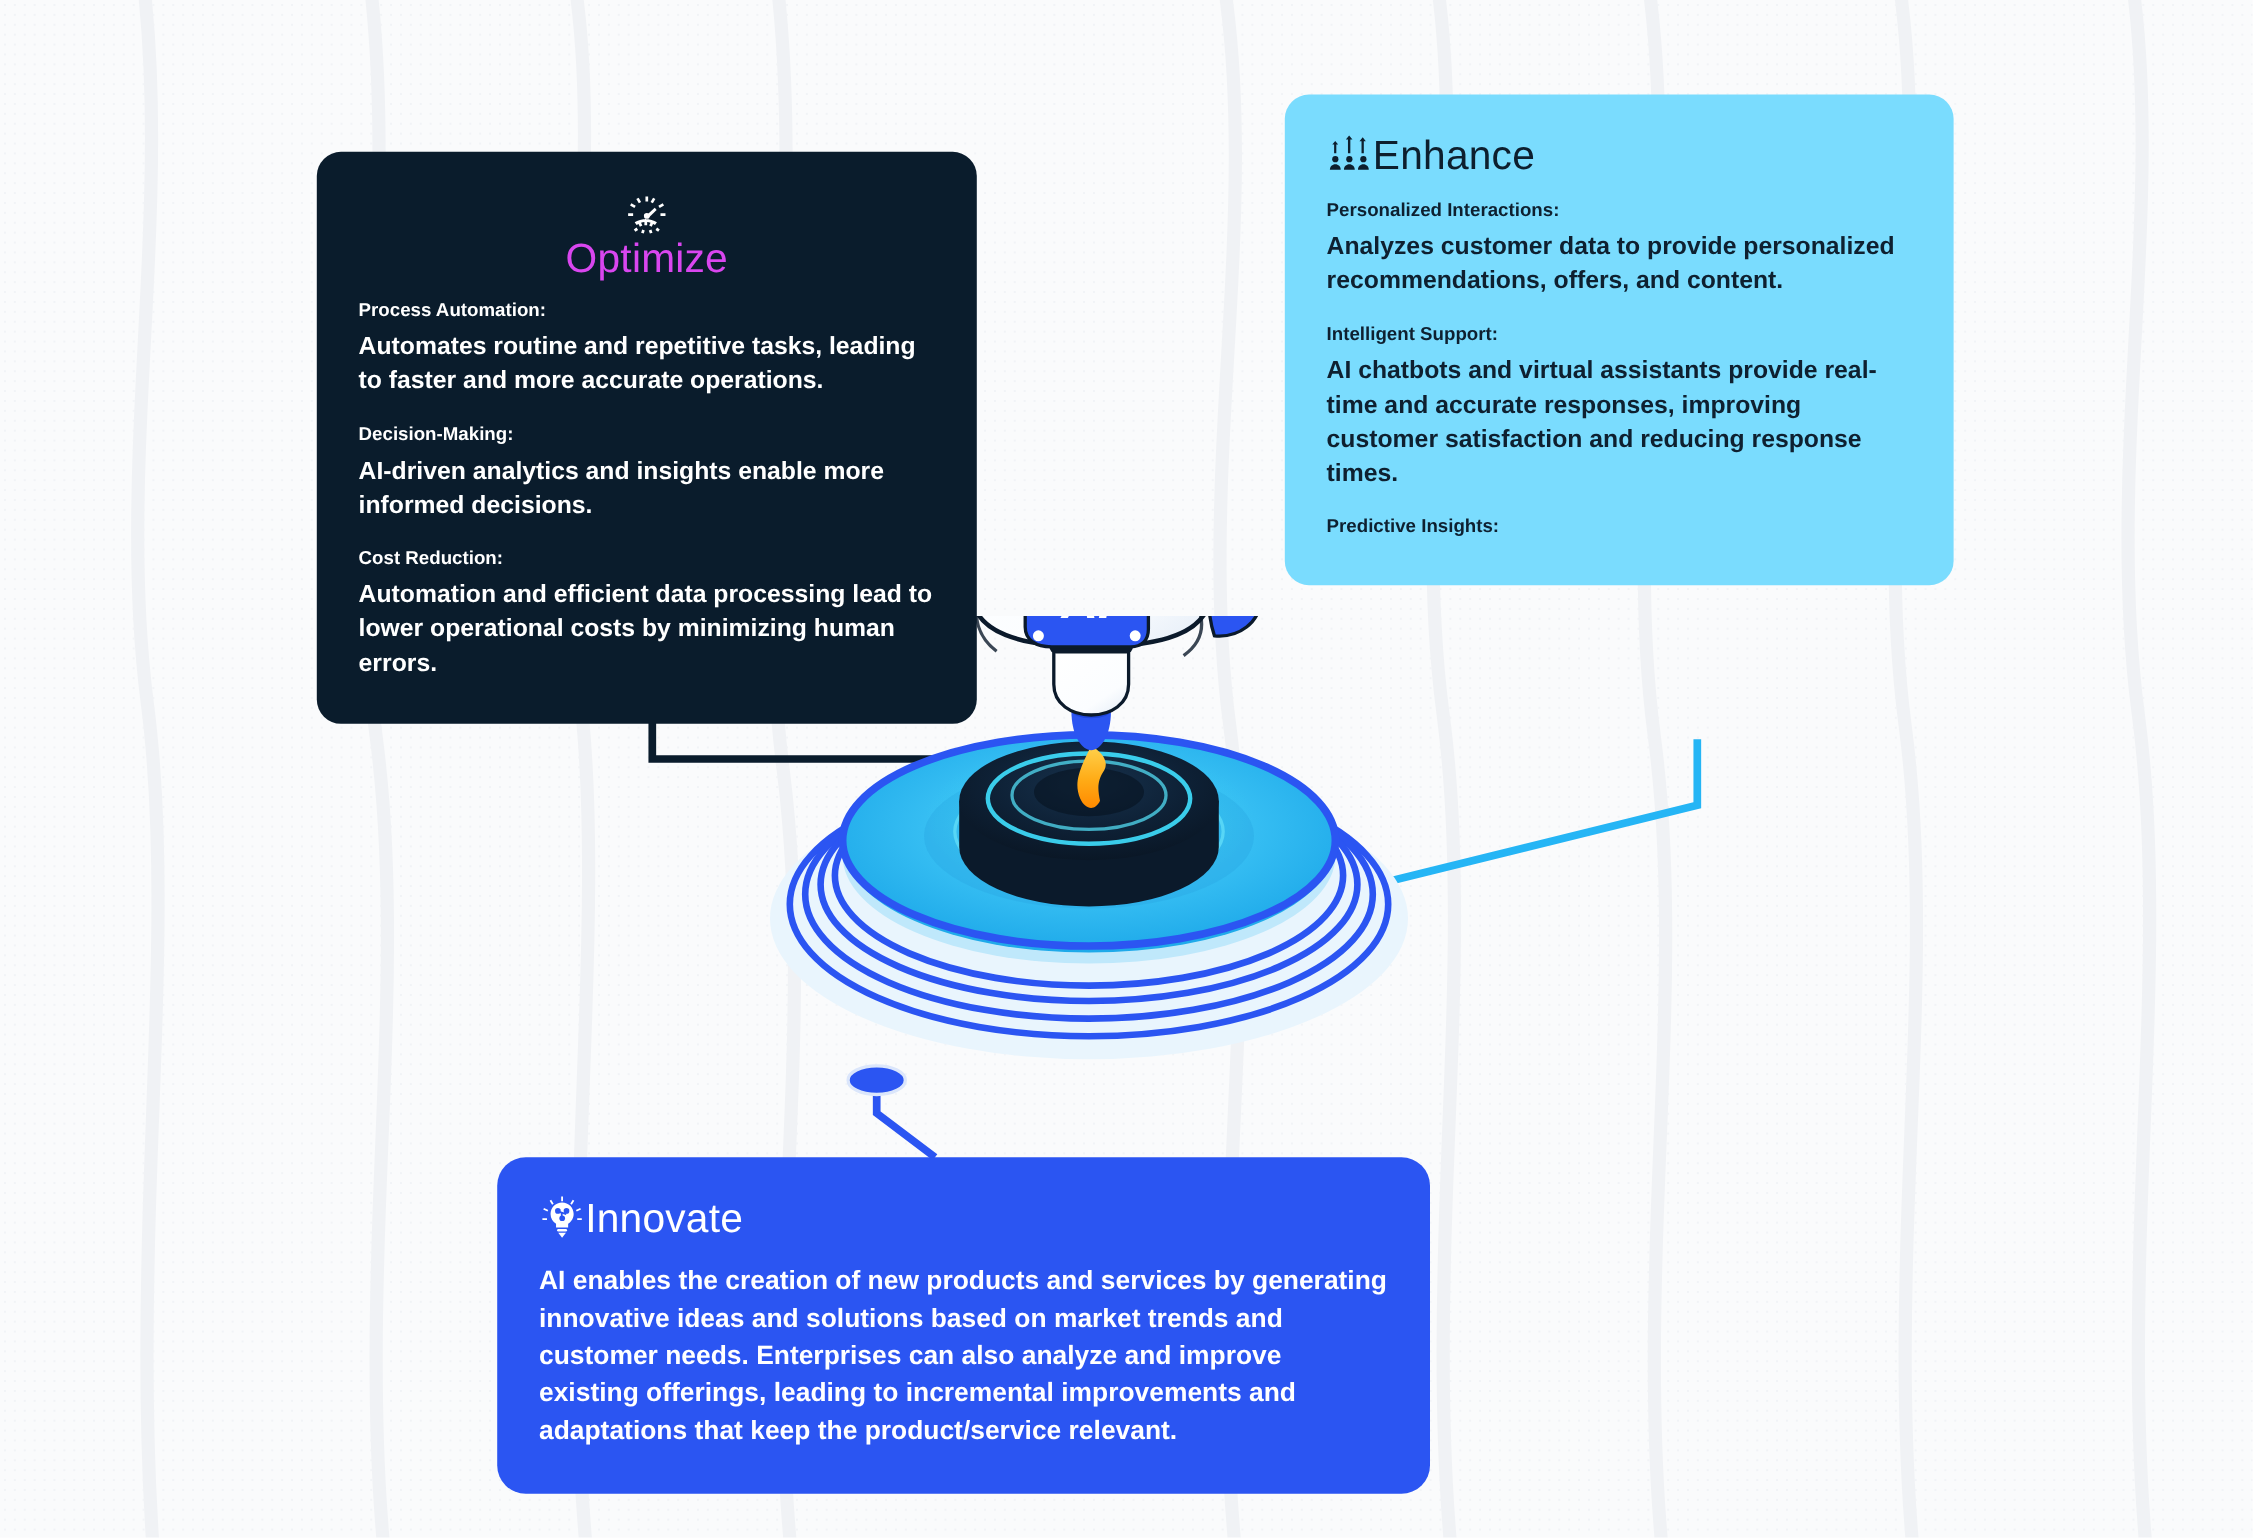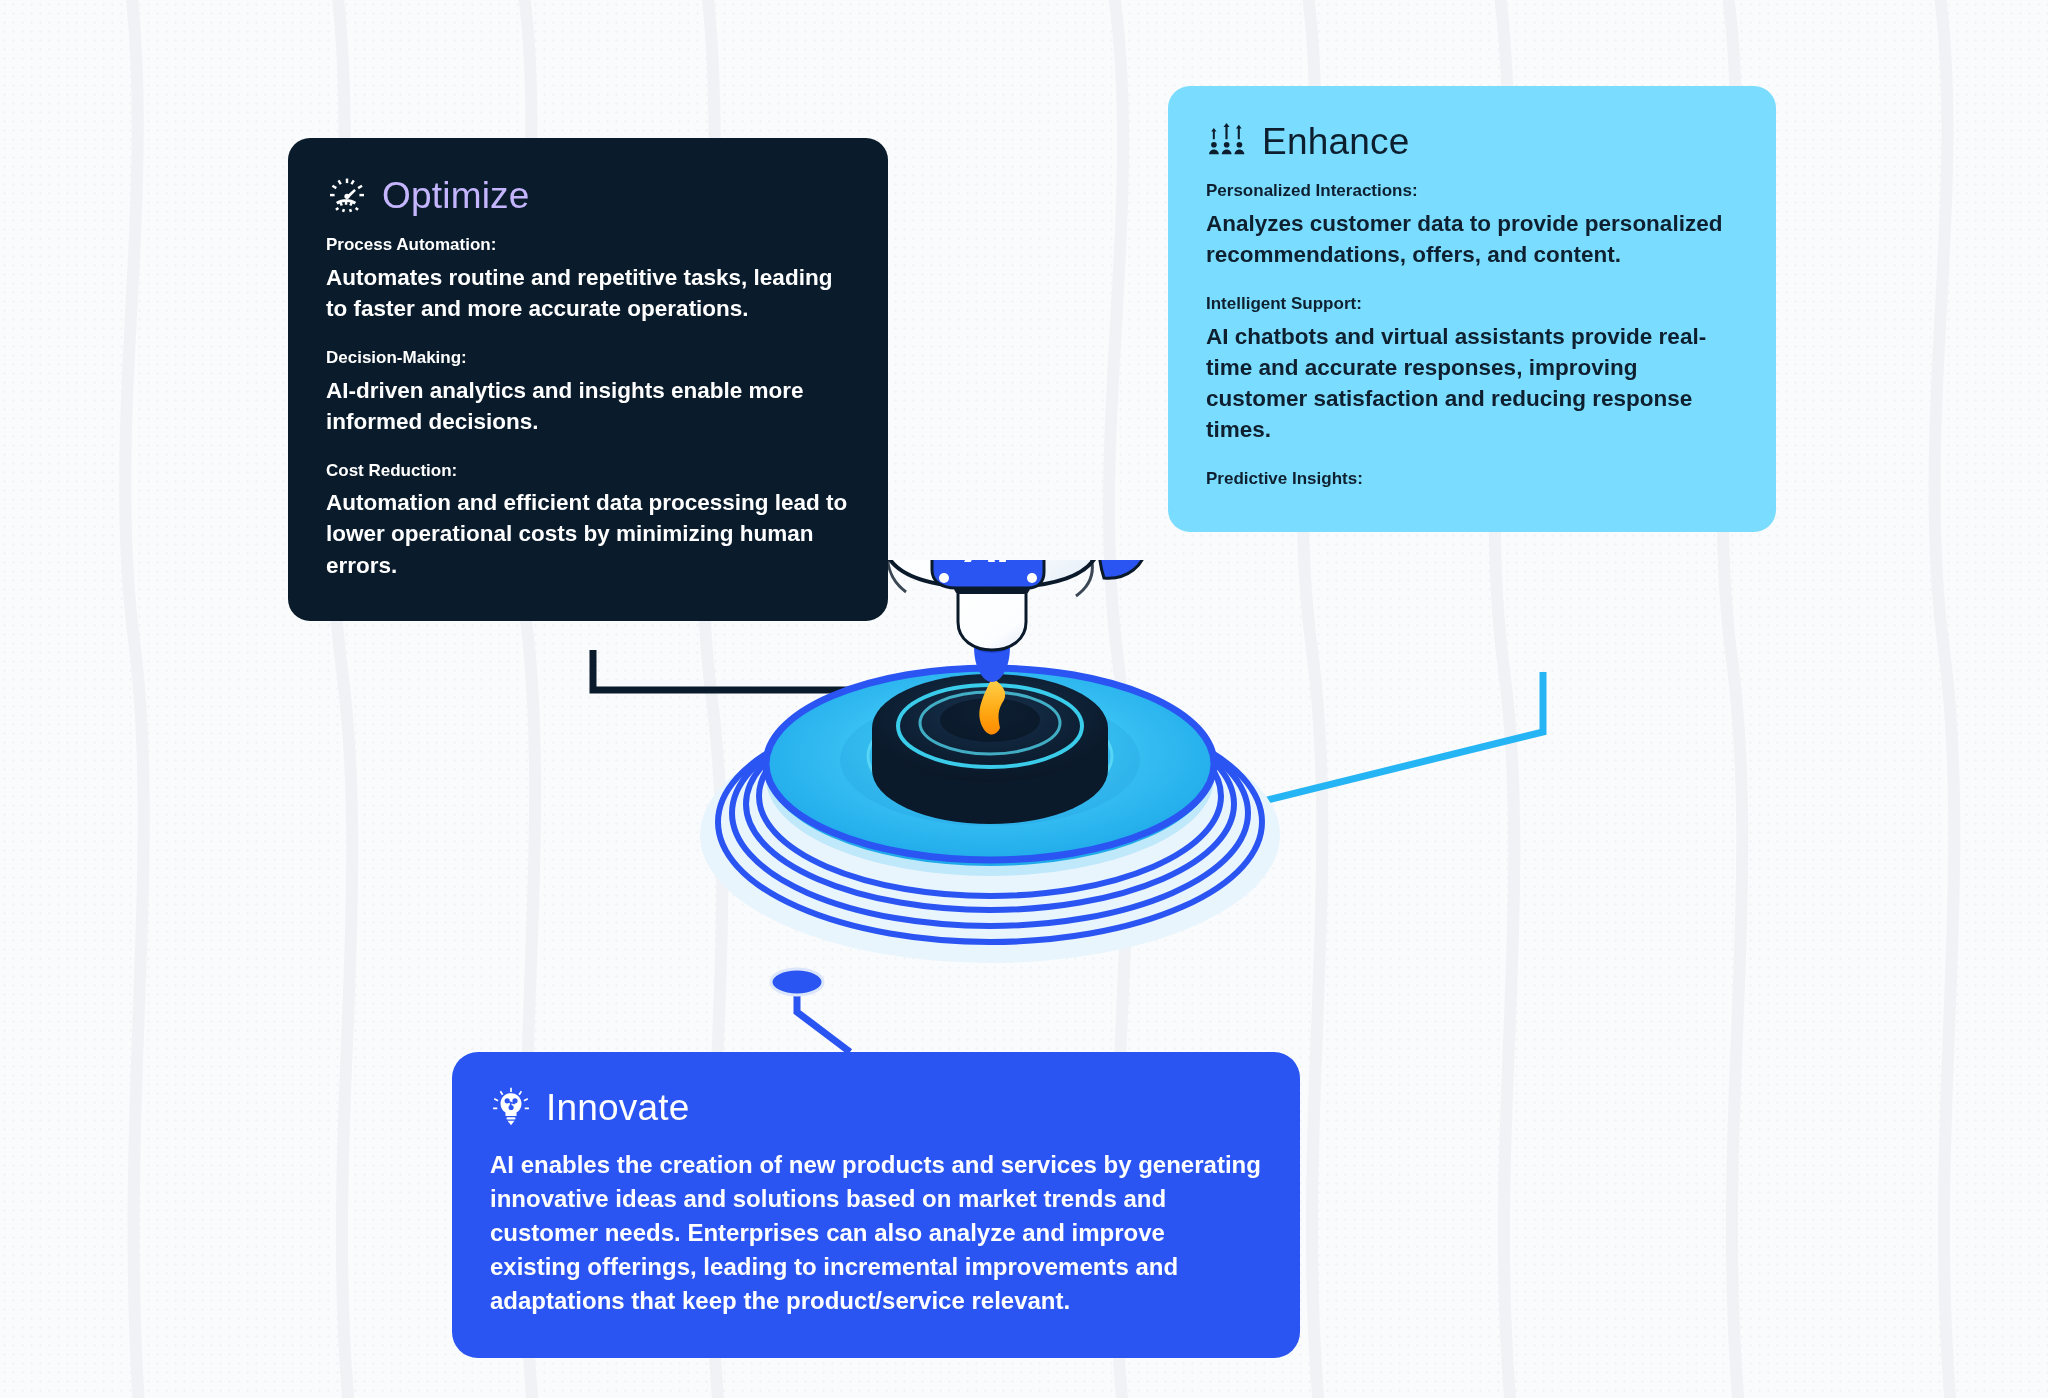--- a/index.html
+++ b/index.html
@@ -50,21 +50,21 @@
 
   
   .card {
     position: absolute;
     box-sizing: border-box;
     border-radius: 22px;
   }
   .card-title {
     display: flex;
     align-items: center;
-    gap: 14px;
+    gap: 0;
     font-size: 37px;
     font-weight: 400;
     letter-spacing: .2px;
     margin: 0 0 18px 0;
     line-height: 1;
   }
   .card-title .ttl-ico {
     display: inline-flex;
     width: 42px;
     height: 42px;
@@ -88,21 +88,21 @@
 
   
   #card-optimize {
     left: 288px;
     top: 138px;
     width: 600px;
     padding: 36px 38px 40px 38px;
     background: #0a1c2c;
     color: #ffffff;
   }
-  #card-optimize .card-title { color: #c4b5fd; }
+  #card-optimize .card-title { color: #d946ef; flex-direction: column; }
 
   
   #card-enhance {
     left: 1168px;
     top: 86px;
     width: 608px;
     padding: 34px 38px 36px 38px;
     background: #7adcfe;
     color: #0e2030;
   }

